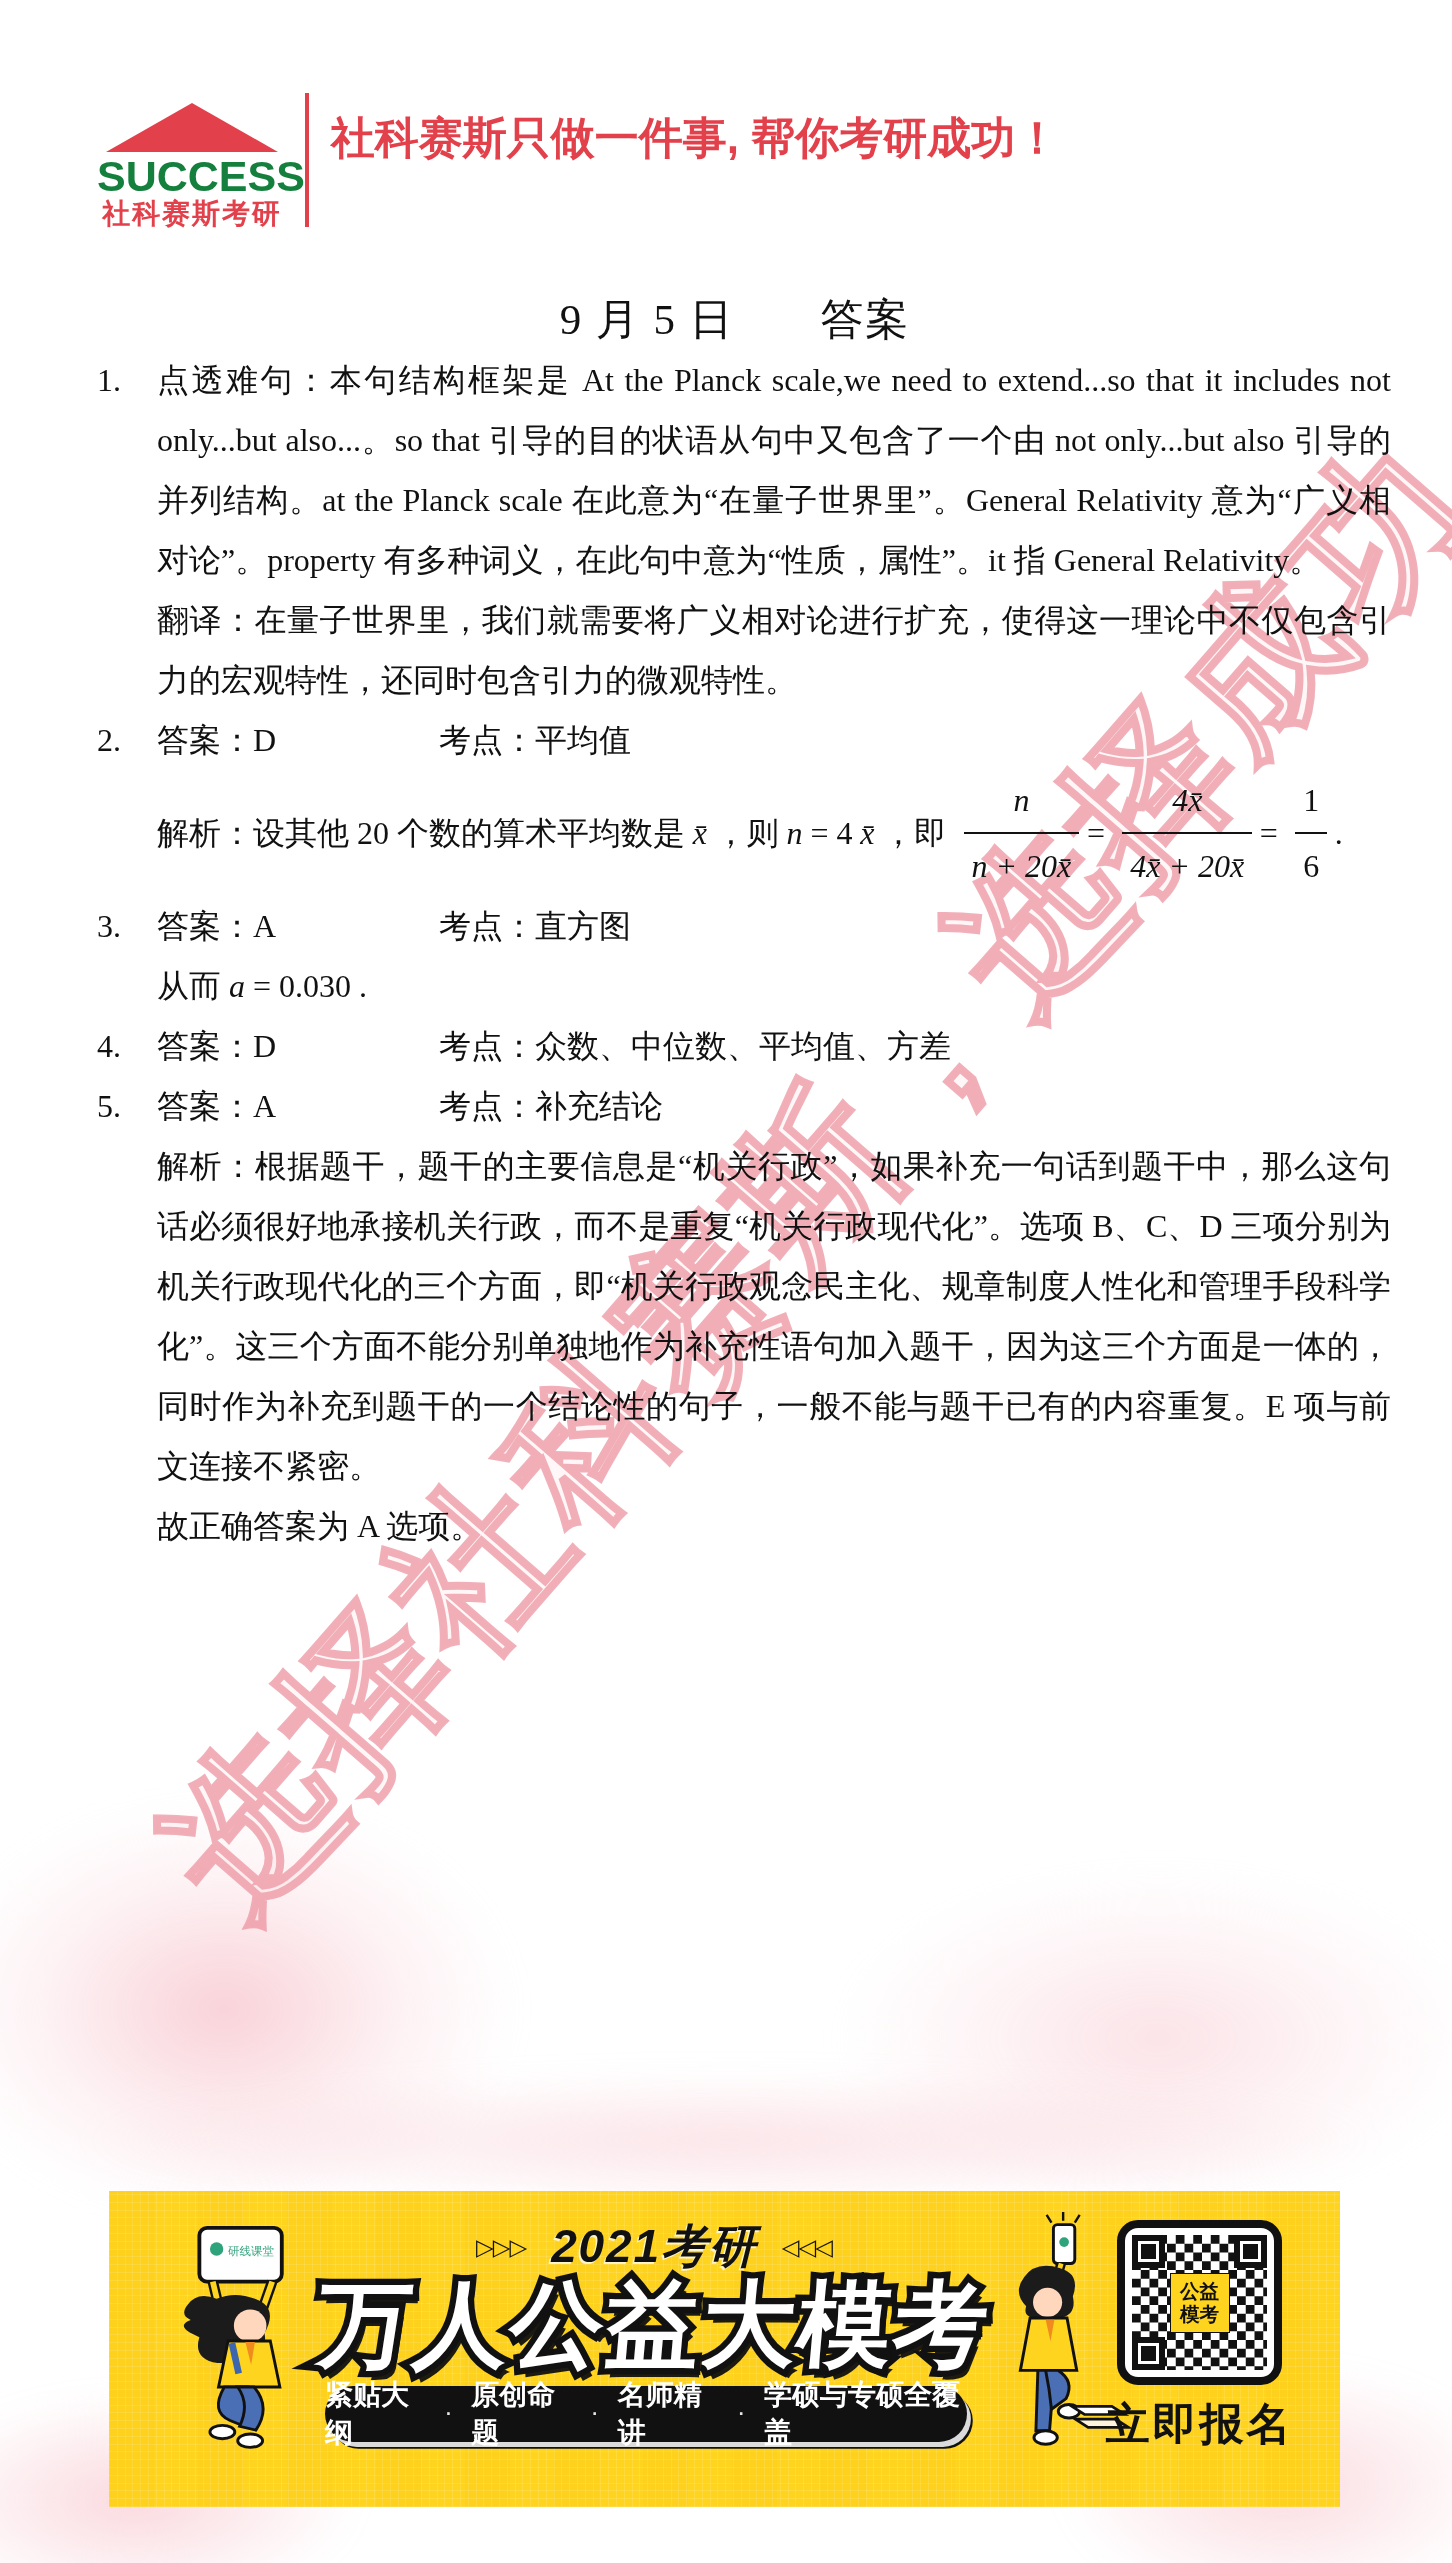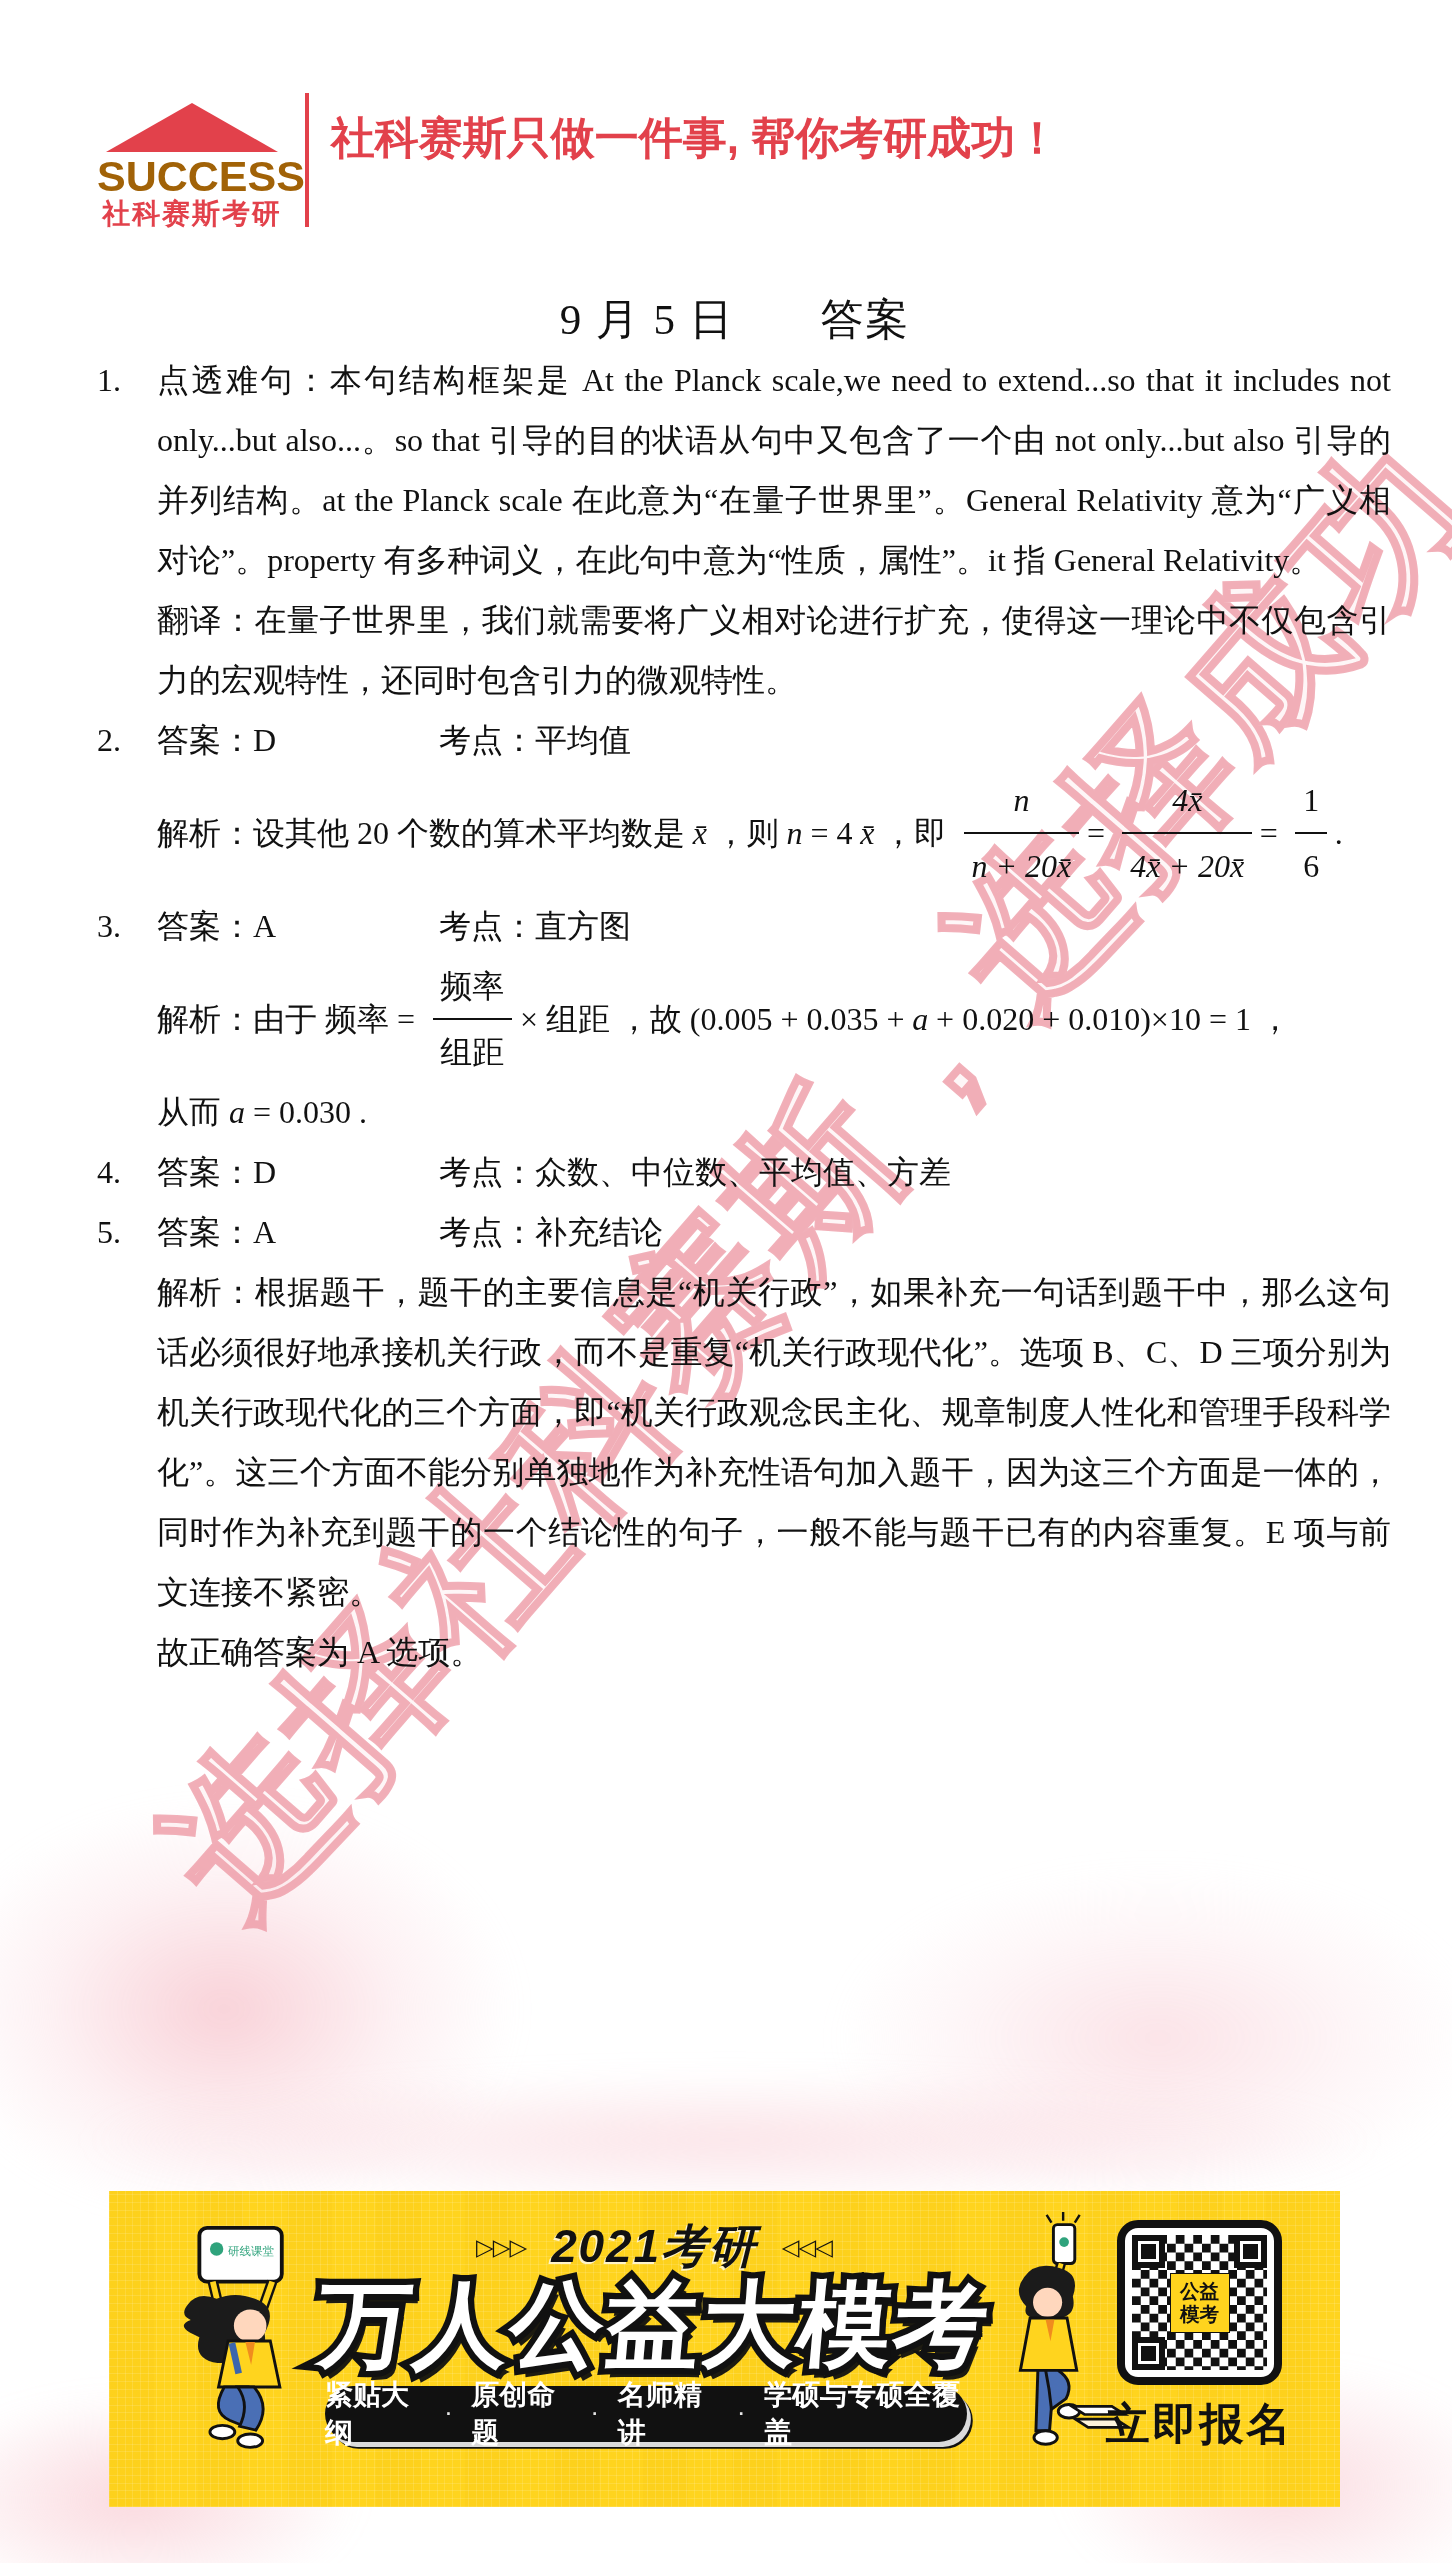--- a/index.html
+++ b/index.html
@@ -26,21 +26,21 @@
       color:rgba(248,205,212,.18);-webkit-text-stroke:2.9px rgba(236,150,162,.75);
       pointer-events:none;z-index:1;}
 
   
   .header{position:absolute;left:97px;top:89px;display:flex;align-items:flex-start;z-index:3;}
   .logo{width:190px;text-align:center;}
   .roof{width:0;height:0;margin:13.6px auto 3.9px auto;
         border-left:86px solid transparent;border-right:86px solid transparent;
         border-bottom:49px solid #E2414B;}
   .logo-en{font-family:"Liberation Sans",sans-serif;font-weight:bold;font-size:43px;
-           line-height:1.0;color:#a16207;letter-spacing:0px;}
+           line-height:1.0;color:#15803d;letter-spacing:0px;}
   .logo-cn{font-family:"Liberation Sans",sans-serif;font-weight:bold;font-size:28px;
            line-height:1.15;color:#E2414B;letter-spacing:1.9px;}
   .divider{width:4.9px;height:134px;background:#E2414B;margin:3.9px 21.4px 0 17.5px;flex:none;}
   .slogan{margin:0;padding-top:25px;font-family:"Liberation Sans",sans-serif;font-weight:900;
           font-size:44px;line-height:1.1;color:#E2414B;letter-spacing:0px;white-space:nowrap;}
 
   
   .doc-title{position:absolute;left:9px;top:255px;width:100%;text-align:center;z-index:3;
              font-size:43px;font-weight:normal;letter-spacing:1.9px;}
   .title-gap{display:inline-block;width:86px;}
@@ -176,31 +176,20 @@
       </div>
     </section>
 
     <section class="item">
       <span class="no">3.</span>
       <div class="ibody">
         <p class="ans-row">
           <span class="ans"><span>答案：</span><span>A</span></span>
           <span class="pt"><span>考点：</span><span>直方图</span></span>
         </p>
-        <p class="math-line">
-          <span>解析：由于 频率 =</span>
-          <span class="frac">
-              <span class="num">频率</span>
-              <span class="den">组距</span>
-            </span>
-          <span>× 组距 ，故</span>
-          <span>(0.005 + 0.035 +</span>
-          <i class="mvar">a</i>
-          <span>+ 0.020 + 0.010)×10 = 1 ，</span>
-        </p>
         <p>
           <span>从而</span>
           <i class="mvar">a</i>
           <span>= 0.030 .</span>
         </p>
       </div>
     </section>
 
     <section class="item">
       <span class="no">4.</span>

